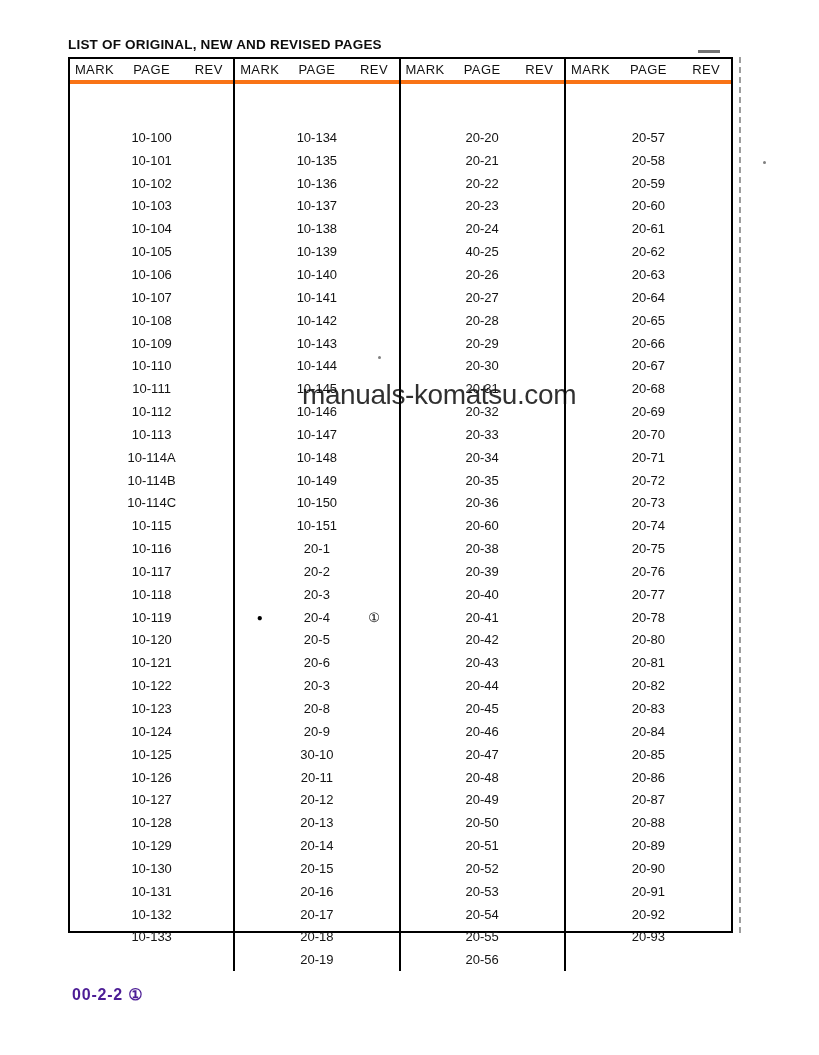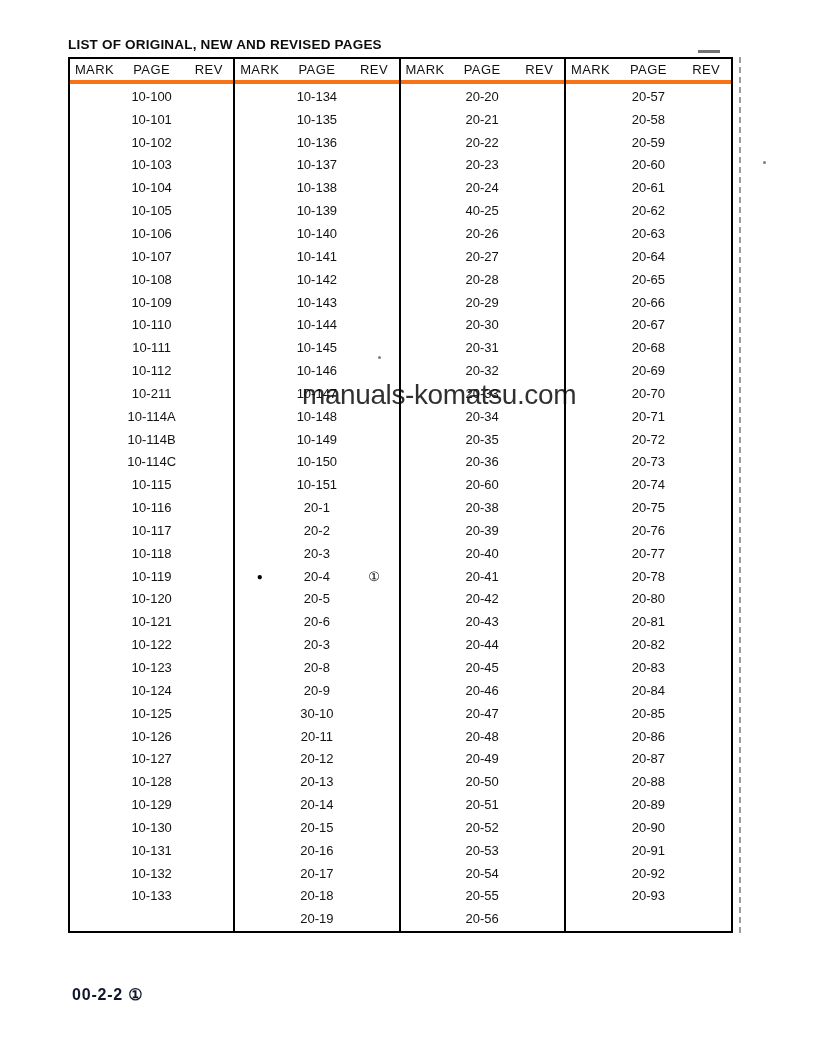--- a/index.html
+++ b/index.html
@@ -17,32 +17,32 @@
     display:grid;grid-template-columns:1fr 1fr 1fr 1fr;background:#fff;
   }
   .col-group{display:flex;flex-direction:column;border-right:2px solid #000;min-width:0;}
   .col-group:last-child{border-right:none;}
   .ghead{
     height:21px;flex:0 0 21px;border-bottom:4px solid #f97316;
     display:grid;grid-template-columns:30% 40% 30%;align-items:center;
     font-size:13px;letter-spacing:.4px;color:#111;
   }
   .hcell{text-align:center;white-space:nowrap;}
-  .gbody{flex:1;display:flex;flex-direction:column;padding-top:1px;}
+  .gbody{flex:1;display:flex;flex-direction:column;padding-top:1px;margin-top:41px;}
   .row{height:22.85px;flex:0 0 22.85px;display:grid;grid-template-columns:30% 40% 30%;align-items:center;}
   .cell{text-align:center;white-space:nowrap;font-size:13px;color:#141414;}
   .cell.mark{font-size:10px;color:#000;}
   .cell.rev{font-size:13px;color:#000;}
   .watermark{
     position:absolute;left:302px;top:379px;z-index:5;
     font-size:28px;letter-spacing:-.4px;color:rgba(8,8,8,.84);white-space:nowrap;
   }
   .footer{
     position:absolute;left:72px;top:985px;
-    font-size:16px;font-weight:bold;letter-spacing:.8px;color:#0f172a;
+    font-size:16px;font-weight:bold;letter-spacing:.8px;color:#4c1d95;
   }
   .artifact-edge{
     position:absolute;left:739px;top:57px;height:876px;width:0;
     border-left:2px dashed rgba(0,0,0,.38);
   }
   .artifact-smudge{
     position:absolute;left:698px;top:50px;width:22px;height:3px;
     background:rgba(0,0,0,.55);
   }
   .artifact-dot{position:absolute;width:3px;height:3px;background:rgba(0,0,0,.5);border-radius:50%;}
@@ -121,21 +121,21 @@
           <span class="cell page">10-111</span>
           <span class="cell rev"></span>
         </div>
         <div class="row">
           <span class="cell mark"></span>
           <span class="cell page">10-112</span>
           <span class="cell rev"></span>
         </div>
         <div class="row">
           <span class="cell mark"></span>
-          <span class="cell page">10-211</span>
+          <span class="cell page">10-113</span>
           <span class="cell rev"></span>
         </div>
         <div class="row">
           <span class="cell mark"></span>
           <span class="cell page">10-114A</span>
           <span class="cell rev"></span>
         </div>
         <div class="row">
           <span class="cell mark"></span>
           <span class="cell page">10-114B</span>

